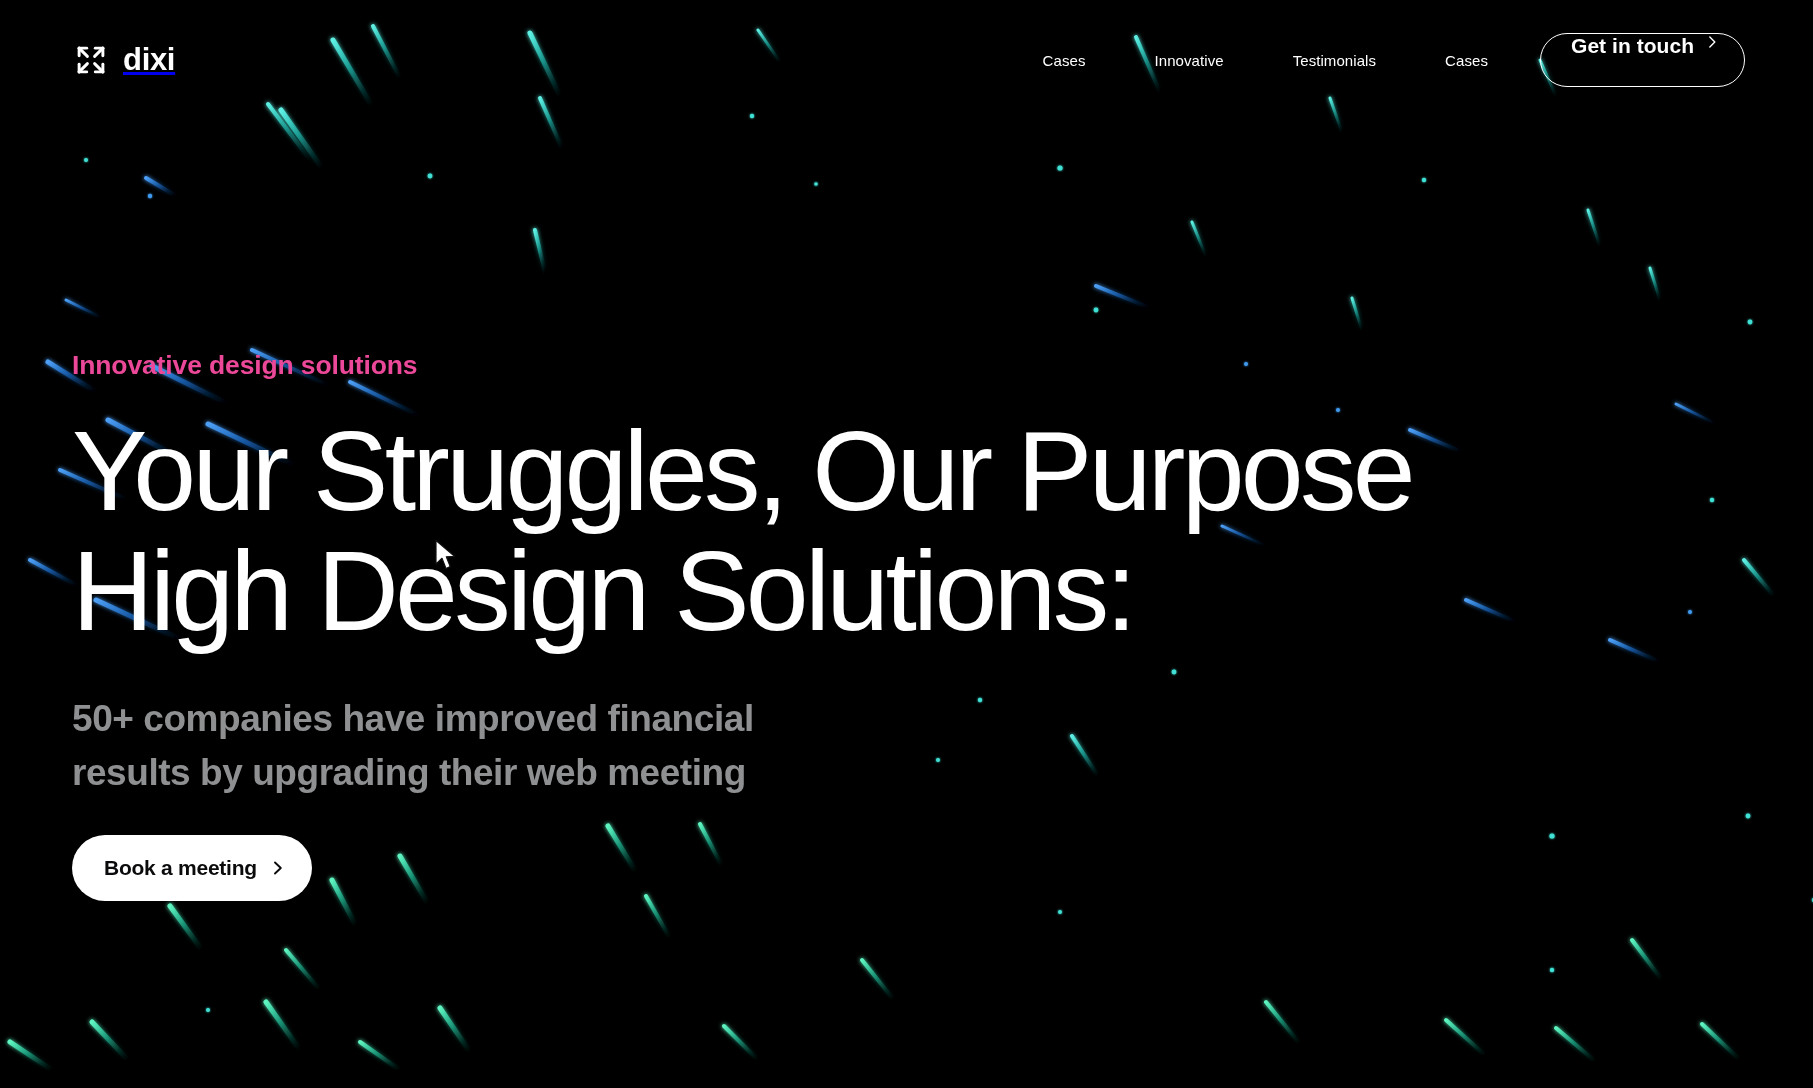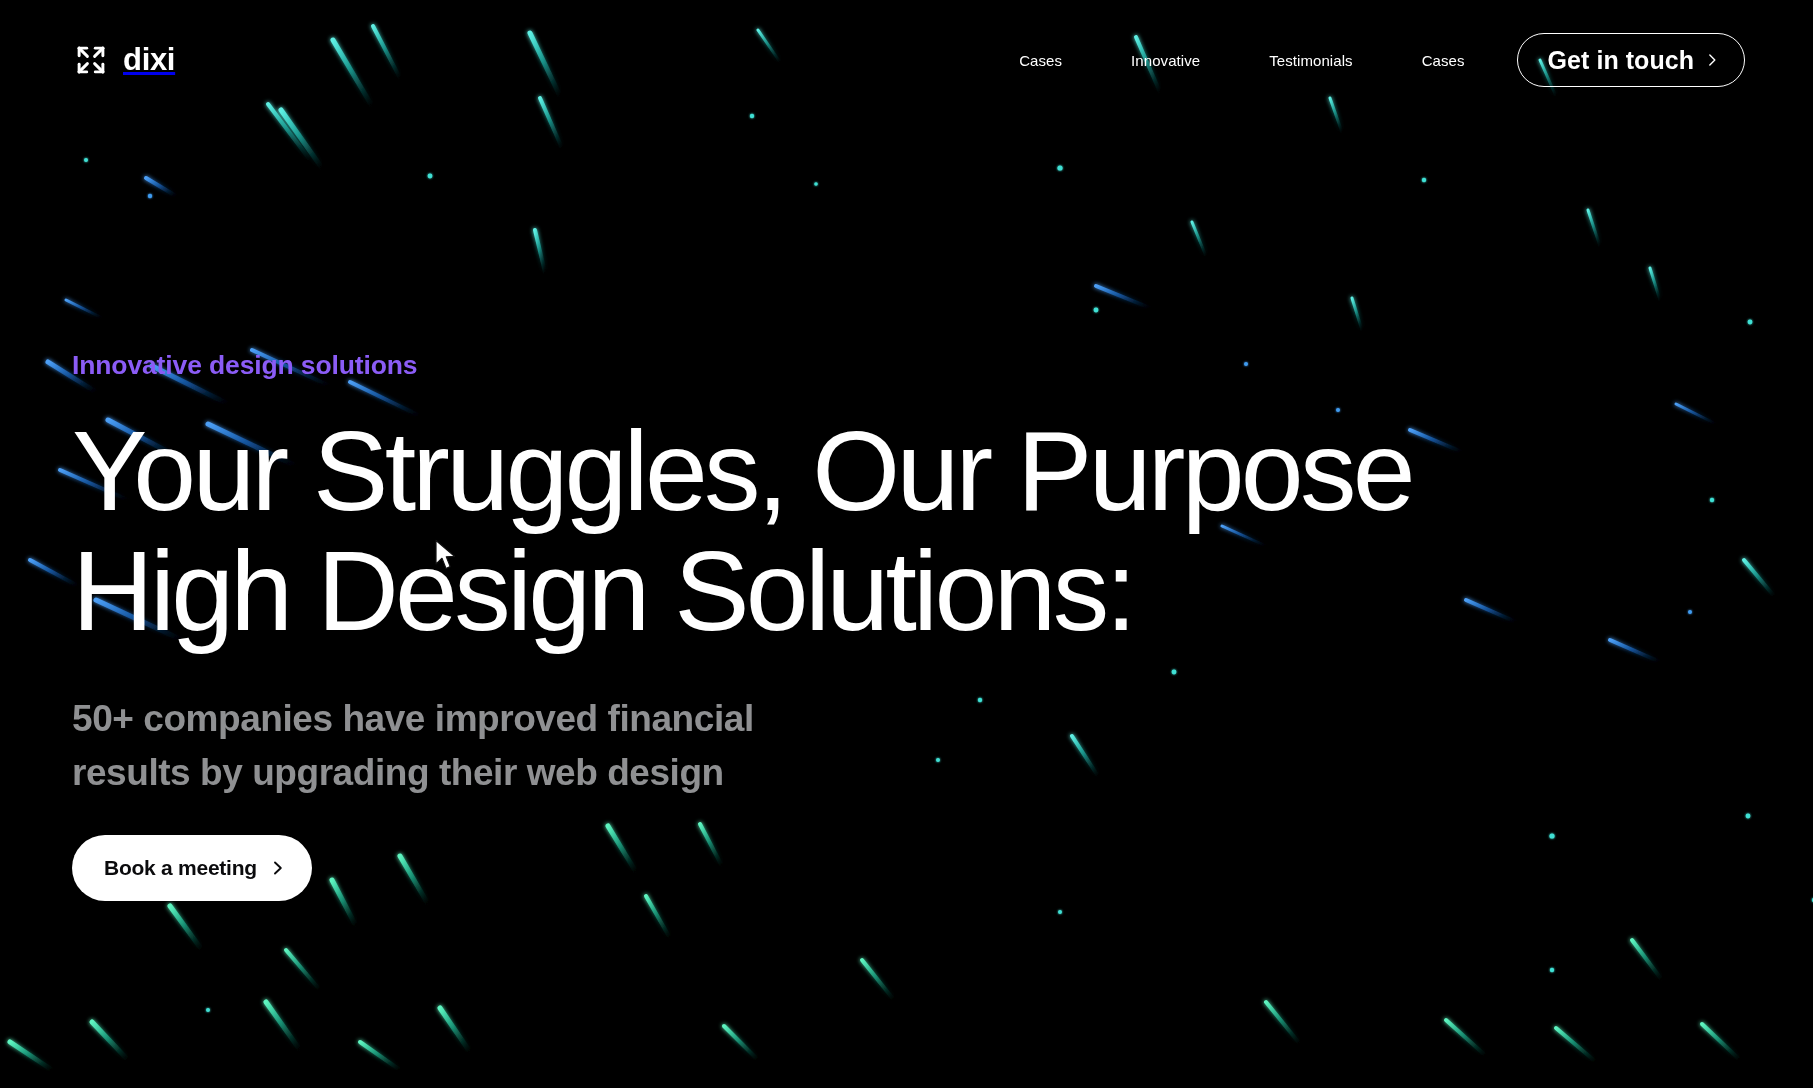--- a/index.html
+++ b/index.html
@@ -78,46 +78,45 @@
     text-decoration: none;
     padding: 10px 0;
     margin-right: 69px;
     white-space: nowrap;
     cursor: pointer;
   }
   .nav-link:last-of-type { margin-right: 52px; }
 
   .cta-outline {
     display: inline-flex;
-    align-items: center;
     gap: 13px;
     height: 54px;
     padding: 0 26px 0 30px;
     border: 1.4px solid #ffffff;
     border-radius: 999px;
     background: transparent;
     color: #ffffff;
     font-family: inherit;
-    font-size: 25px;
+    font-size: 21px;
     font-weight: 600;
     letter-spacing: 0.002em;
     cursor: pointer;
     white-space: nowrap;
   }
   .cta-outline .chev { display:block; width: 11px; height: 16px; flex:none; }
 
   
   .hero {
     position: absolute;
     left: 72px;
     top: 352px;
     width: 1660px;
   }
   .eyebrow {
-    color: #8b5cf6;
+    color: #ec4899;
     font-size: 26.5px;
     font-weight: 700;
     letter-spacing: -0.005em;
     line-height: 1;
     margin-bottom: 32px;
   }
   .headline {
     color: #ffffff;
     font-size: 113px;
     font-weight: 500;
@@ -335,21 +334,21 @@
 
     <div class="eyebrow">Innovative design solutions</div>
 
     <h1 class="headline">
       <span class="hl-line">Your Struggles, Our Purpose</span>
       <span class="hl-line">High Design Solutions:</span>
     </h1>
 
     <p class="subhead">
       <span class="sub-line">50+ companies have improved financial</span>
-      <span class="sub-line">results by upgrading their web design</span>
+      <span class="sub-line">results by upgrading their web meeting</span>
     </p>
 
     <button class="cta-solid" type="button">
       <span>Book a meeting</span>
       <svg class="chev" viewBox="0 0 12 18" aria-hidden="true">
         <polyline points="3,3.5 8.8,9 3,14.5" fill="none" stroke="#0b0b0d" stroke-width="1.9" stroke-linecap="round" stroke-linejoin="round"></polyline>
       </svg>
     </button>
   </section>
 

